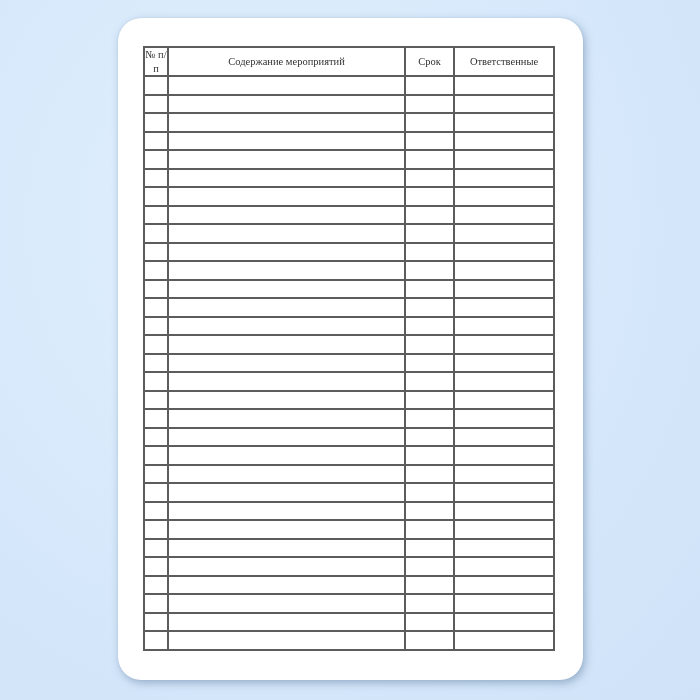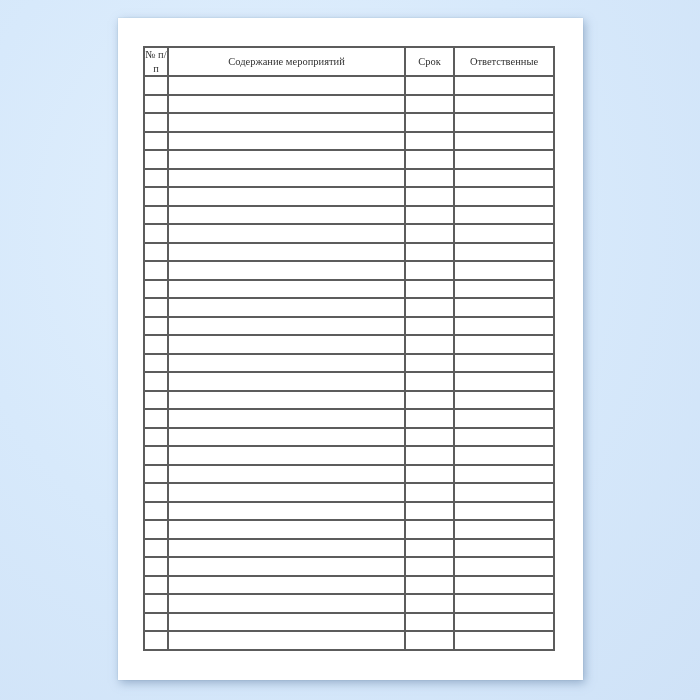--- a/index.html
+++ b/index.html
@@ -23,20 +23,21 @@
     position: absolute;
     left: 118px;
     top: 18px;
     width: 465px;
     height: 662px;
     background: var(--sheet, #ffffff);
     box-shadow: 2px 3px 9px rgba(100, 130, 165, 0.55),
                 0 0 1px rgba(140, 165, 190, 0.6);
     box-sizing: border-box;
     padding: 28px 30px 30px 25px;
+    border-radius: 23px;
   }
   table.plan {
     border-collapse: collapse;
     table-layout: fixed;
     width: 410px;
   }
   table.plan th,
   table.plan td {
     border: 2px solid var(--border, #5c5c5c);
     padding: 0;

